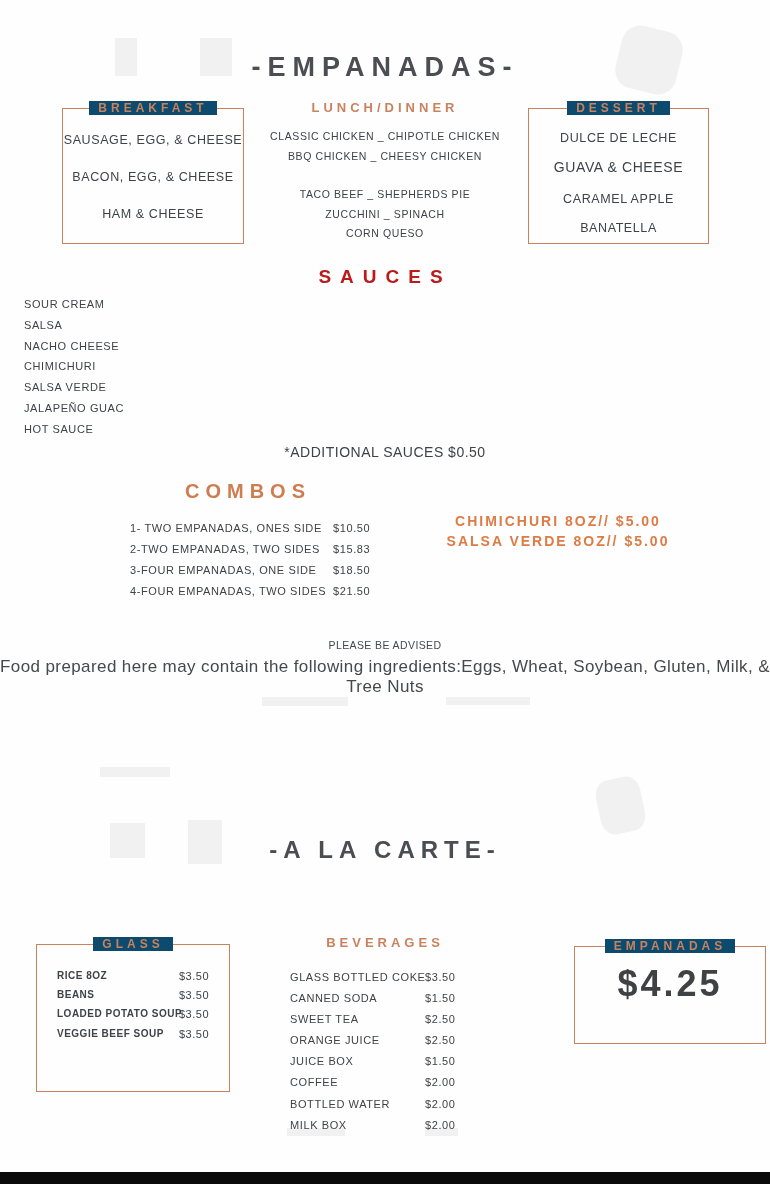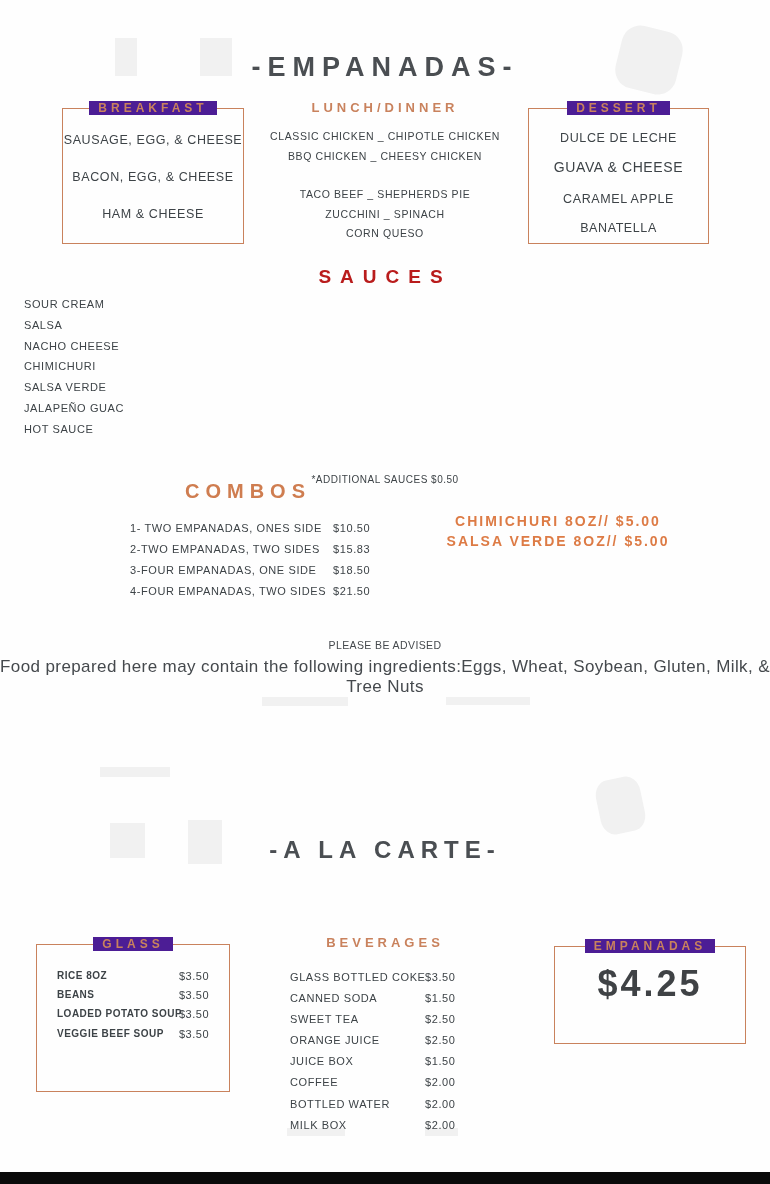--- a/index.html
+++ b/index.html
@@ -41,21 +41,21 @@
   }
   .box-legend{
     position:absolute;
     top:-8px;left:0;width:100%;
     text-align:center;
     color:#c9825d;
     font-weight:bold;
     letter-spacing:4px;
     font-size:12px;
   }
-  .box-legend span{background:#4c1d95;padding:0 9px;}
+  .box-legend span{background:#0c4a6e;padding:0 9px;}
   .box-item{
     position:absolute;left:0;width:100%;
     text-align:center;
     font-size:12.5px;
     letter-spacing:0.6px;
     font-weight:500;
   }
   .line-item{
     font-size:10.5px;
     letter-spacing:0.6px;
@@ -129,21 +129,21 @@
   </div>
 
   <div class="abs center accent-head-big" style="top:266px;">SAUCES</div>
   <div class="list-item" style="left:24px;top:298px;">SOUR CREAM</div>
   <div class="list-item" style="left:24px;top:319px;">SALSA</div>
   <div class="list-item" style="left:24px;top:340px;">NACHO CHEESE</div>
   <div class="list-item" style="left:24px;top:360px;">CHIMICHURI</div>
   <div class="list-item" style="left:24px;top:381px;">SALSA VERDE</div>
   <div class="list-item" style="left:24px;top:402px;">JALAPEÑO GUAC</div>
   <div class="list-item" style="left:24px;top:423px;">HOT SAUCE</div>
-  <div class="abs center" style="top:444px;font-size:10px;letter-spacing:0.5px;margin-top:30px;">*ADDITIONAL SAUCES $0.50</div>
+  <div class="abs center" style="top:444px;font-size:14px;letter-spacing:0.5px;">*ADDITIONAL SAUCES $0.50</div>
 
   <div class="abs accent-head-big" style="left:128px;top:480px;width:240px;text-align:center;letter-spacing:6px;font-size:20px;color:#cf7d50;">COMBOS</div>
   <div class="price-row" style="left:130px;top:522px;width:250px;">
     <span>1- TWO EMPANADAS, ONES SIDE</span>
     <span class="prc" style="left:203px;">$10.50</span>
   </div>
   <div class="price-row" style="left:130px;top:543px;width:250px;">
     <span>2-TWO EMPANADAS, TWO SIDES</span>
     <span class="prc" style="left:203px;">$15.83</span>
   </div>
@@ -213,20 +213,20 @@
   </div>
   <div class="price-row" style="left:290px;top:1098px;width:170px;">
     <span>BOTTLED WATER</span>
     <span class="prc" style="left:135px;">$2.00</span>
   </div>
   <div class="price-row" style="left:290px;top:1119px;width:170px;">
     <span>MILK BOX</span>
     <span class="prc" style="left:135px;">$2.00</span>
   </div>
 
-  <div class="menu-box" style="left:554px;top:946px;width:190px;height:96px;">
+  <div class="menu-box" style="left:574px;top:946px;width:190px;height:96px;">
     <div class="box-legend"><span>EMPANADAS</span></div>
     <div class="abs big-price" style="left:0;top:16px;width:100%;text-align:center;">$4.25</div>
   </div>
 
   <div class="footer-bar"></div>
 
 </div>
 
 </body></html>

